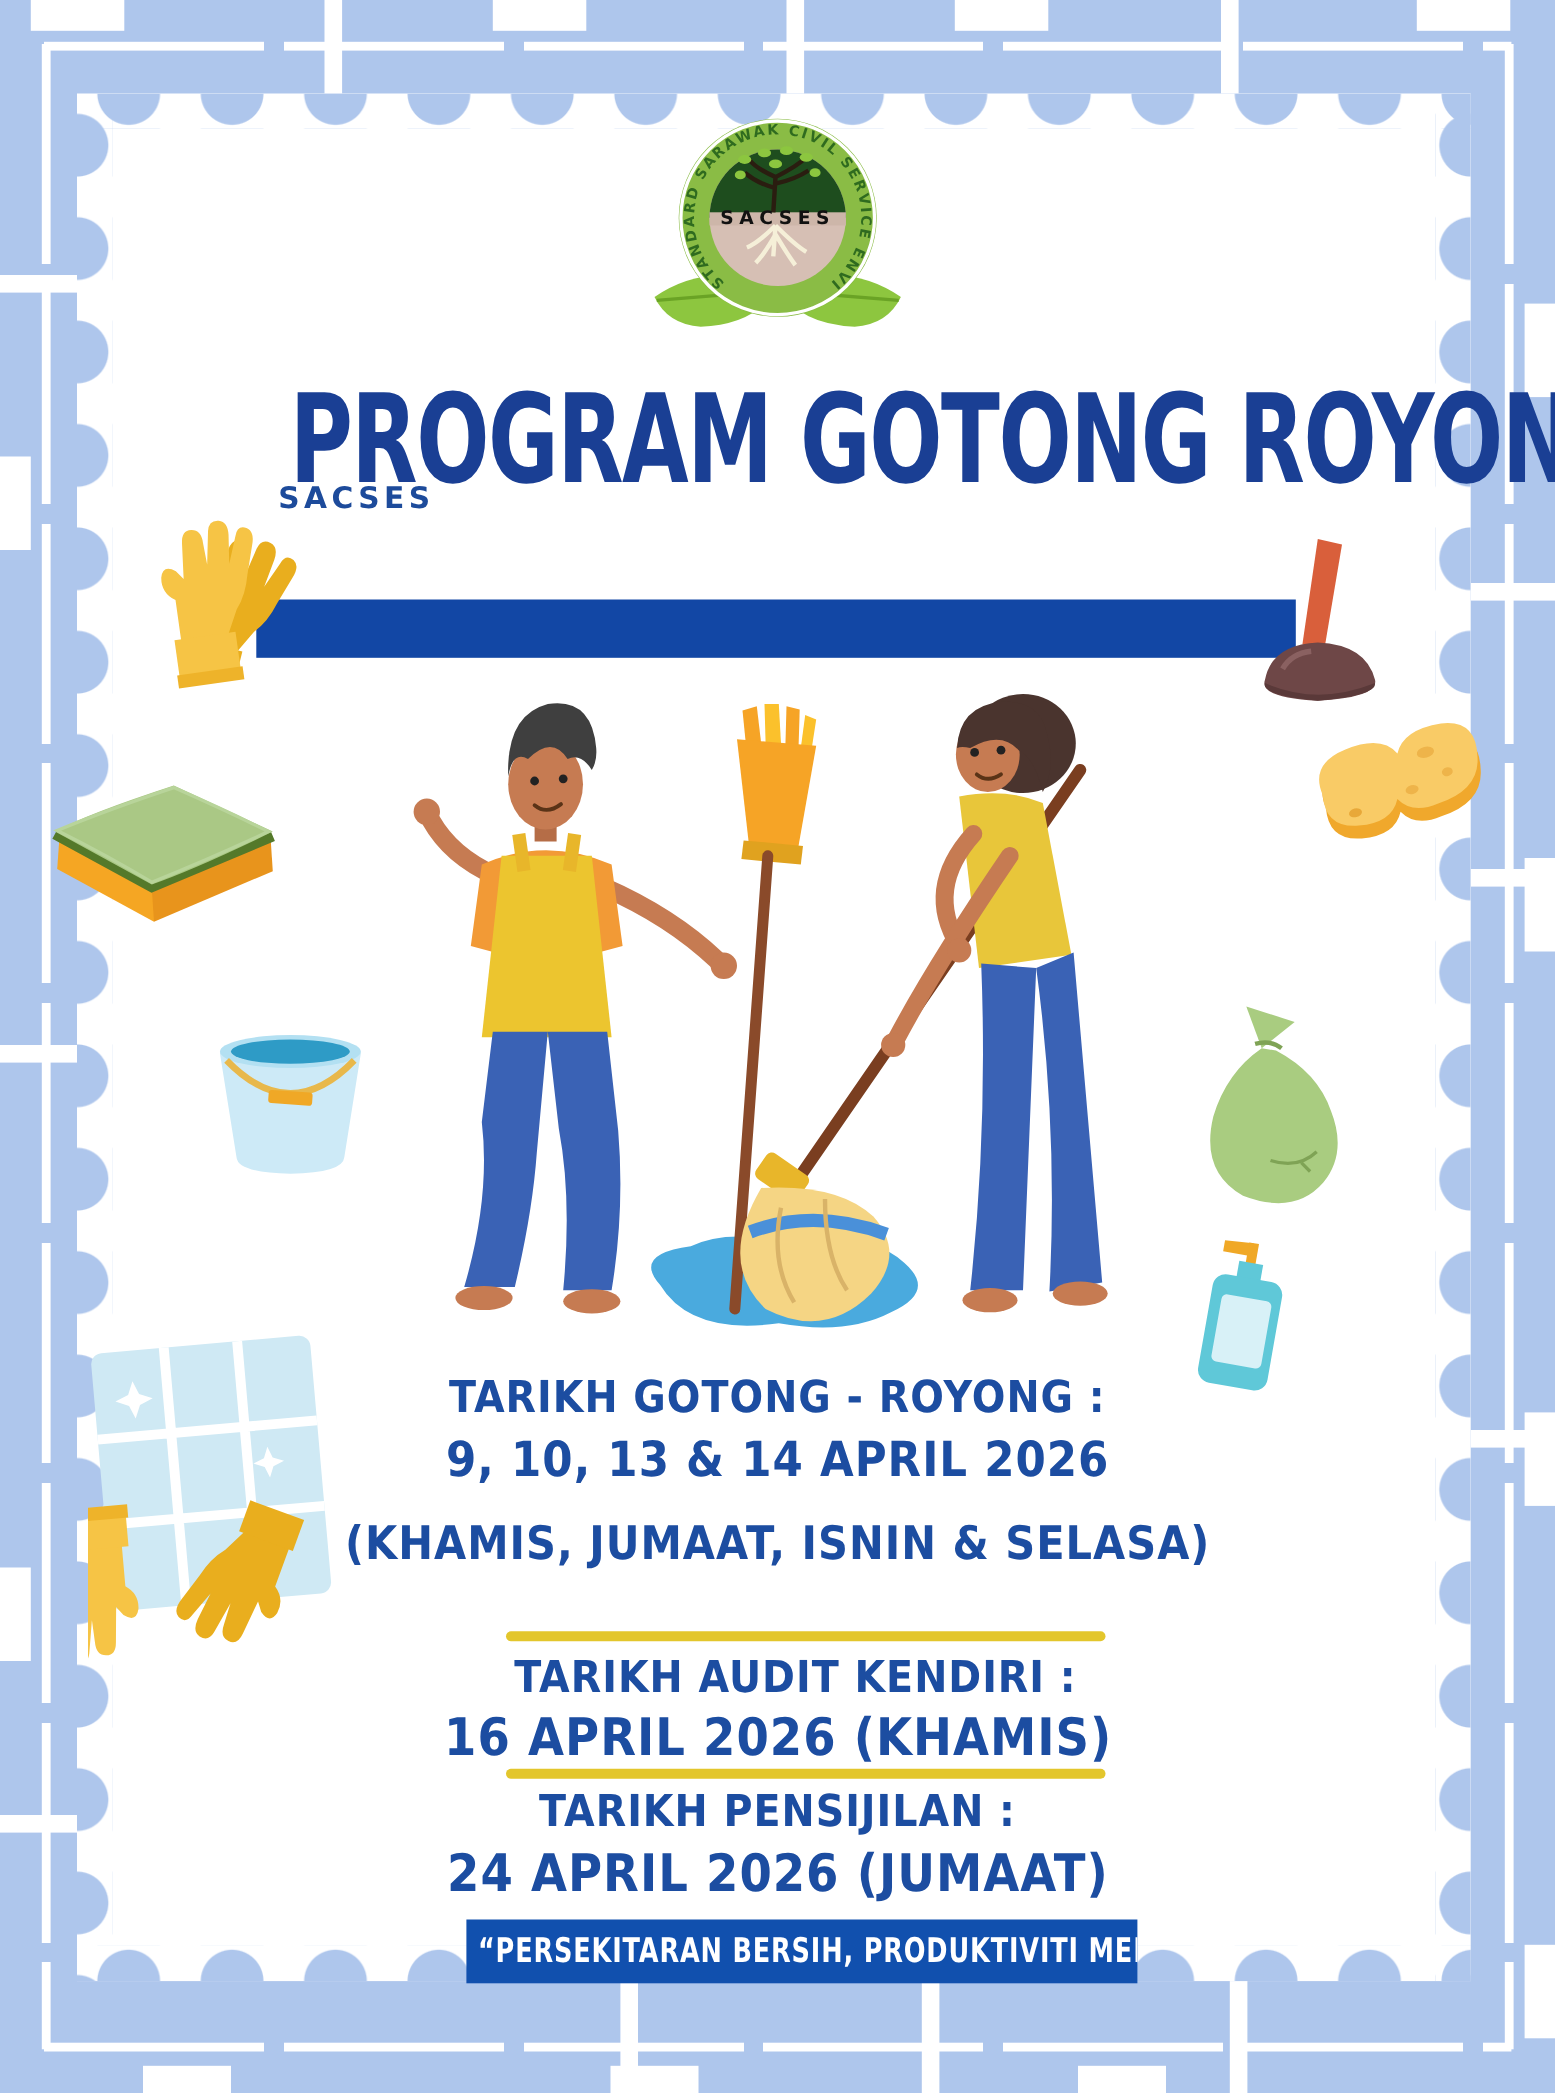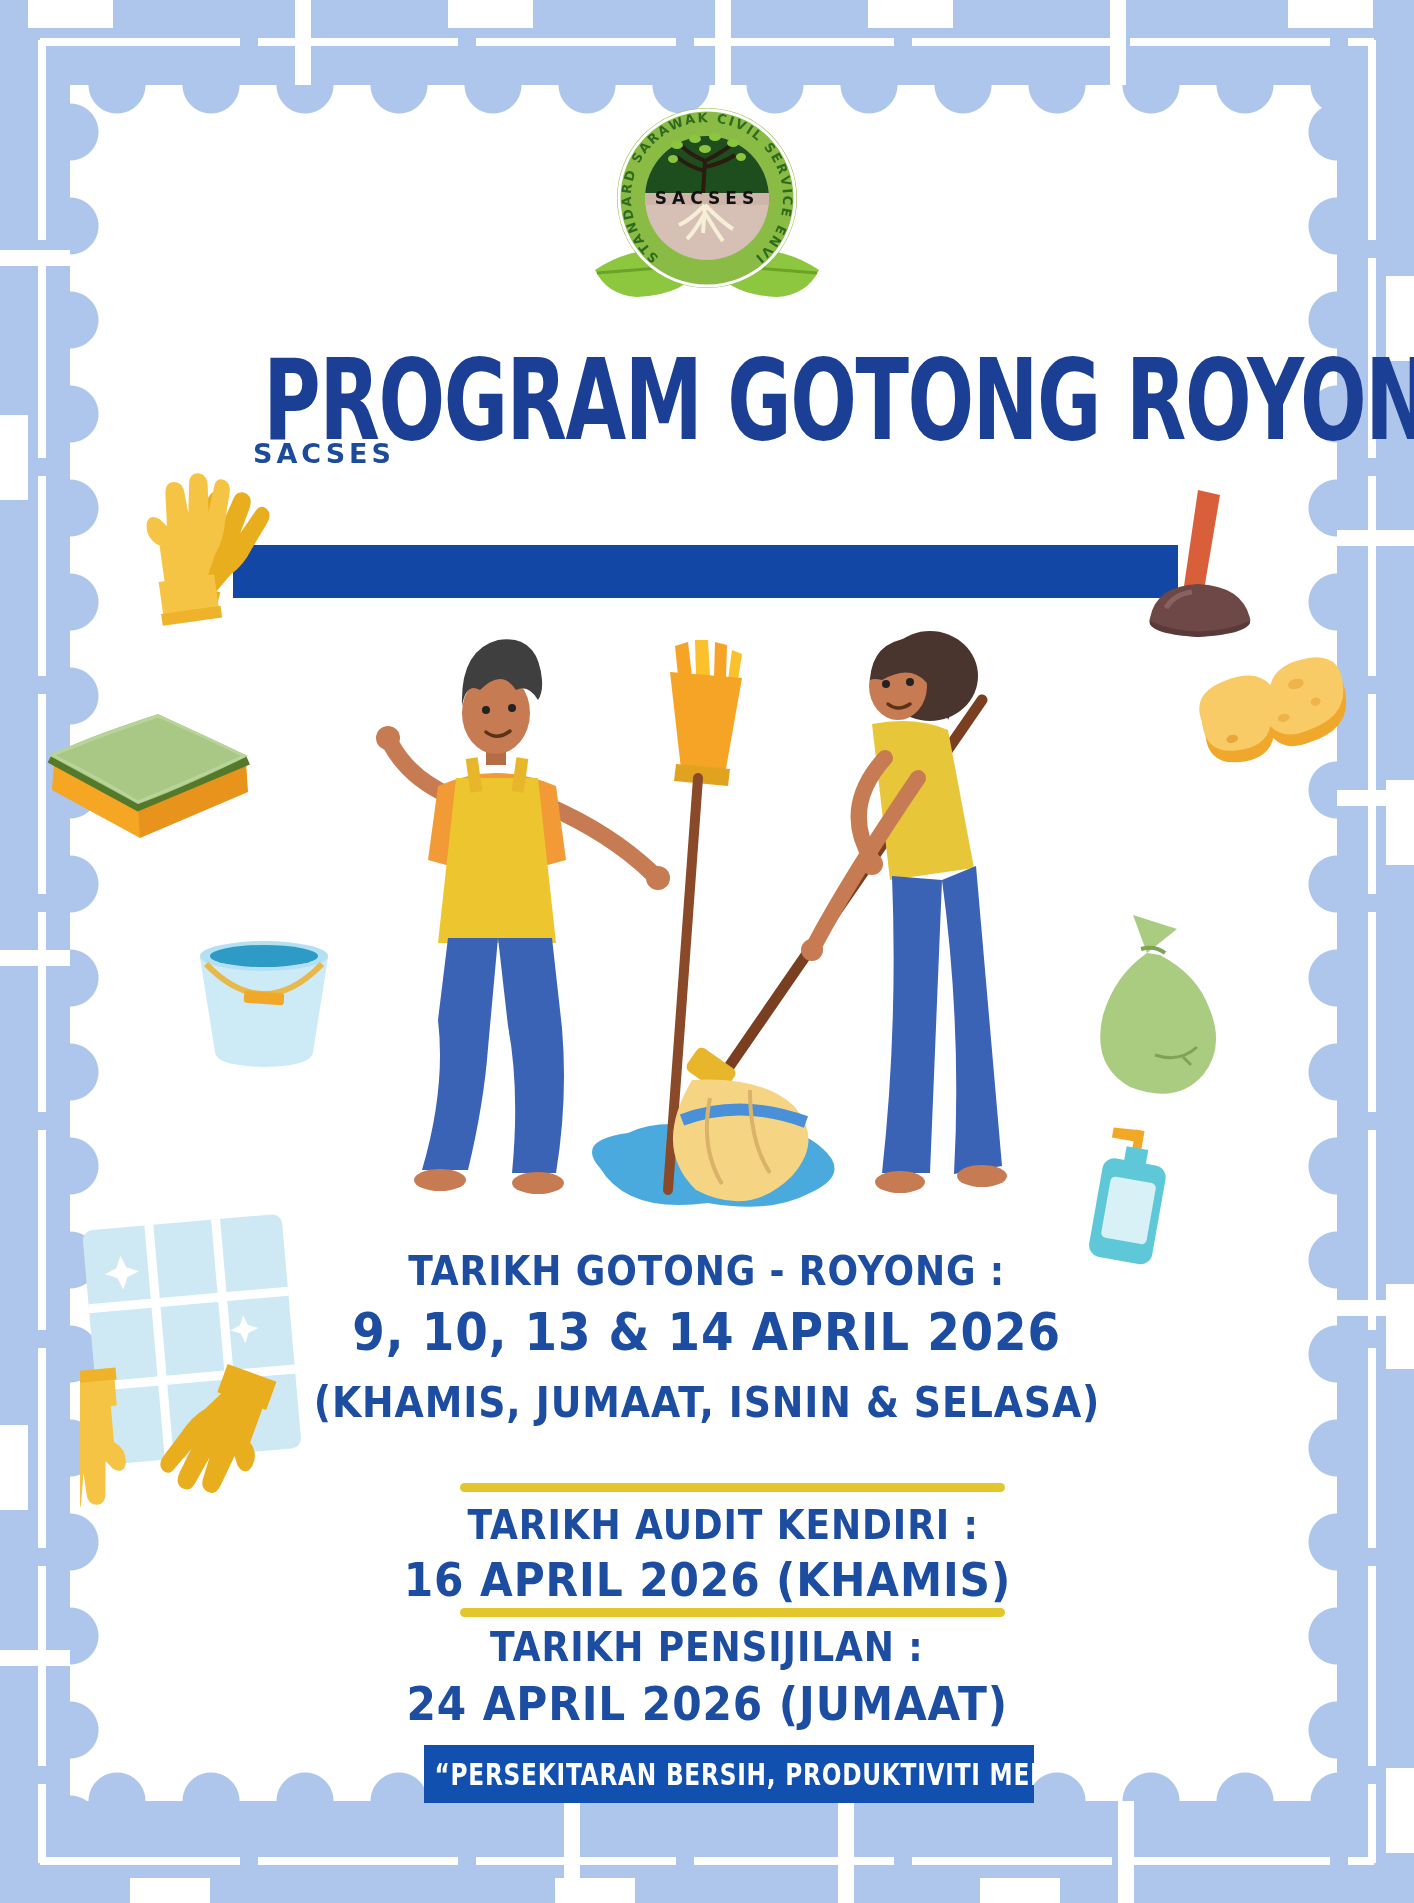--- a/index.html
+++ b/index.html
@@ -294,21 +294,21 @@
       <path d="M572,252 L606,238 L632,538 L584,546 Q592,400 572,252 Z" fill="#3a62b5"></path>
 
       <ellipse cx="530" cy="554" rx="25" ry="11" fill="#c67b52"></ellipse>
       <ellipse cx="612" cy="548" rx="25" ry="11" fill="#c67b52"></ellipse>
     </g>
   </svg>
 
   <div class="dates">
     <div class="dline" style="top:1248px;font-size:40px;">
       <span>TARIKH GOTONG - ROYONG :</span></div>
-    <div class="dline" style="top:1302px;font-size:52px;">
+    <div class="dline" style="top:1302px;font-size:44px;">
       <span>9, 10, 13 &amp; 14 APRIL 2026</span></div>
     <div class="dline" style="top:1378px;font-size:42px;">
       <span>(KHAMIS, JUMAAT, ISNIN &amp; SELASA)</span></div>
 
     <div class="rule" style="top:1483px;"></div>
 
     <div class="dline" style="top:1502px;font-size:40px;padding-left:16px;">
       <span>TARIKH AUDIT KENDIRI :</span></div>
     <div class="dline" style="top:1552px;font-size:47px;">
       <span>16 APRIL 2026 (KHAMIS)</span></div>

